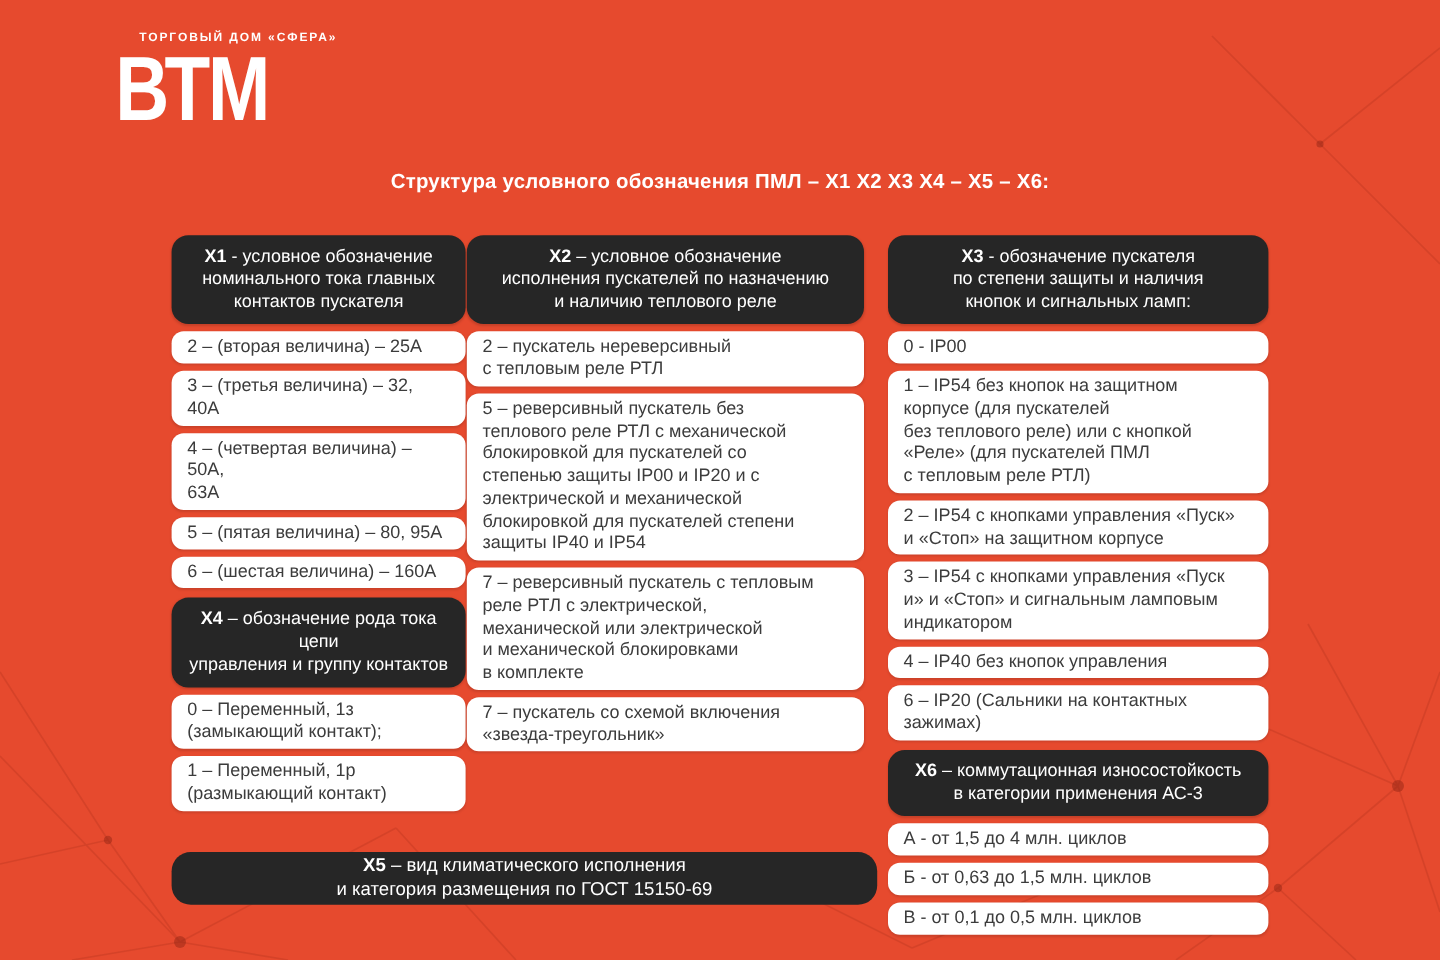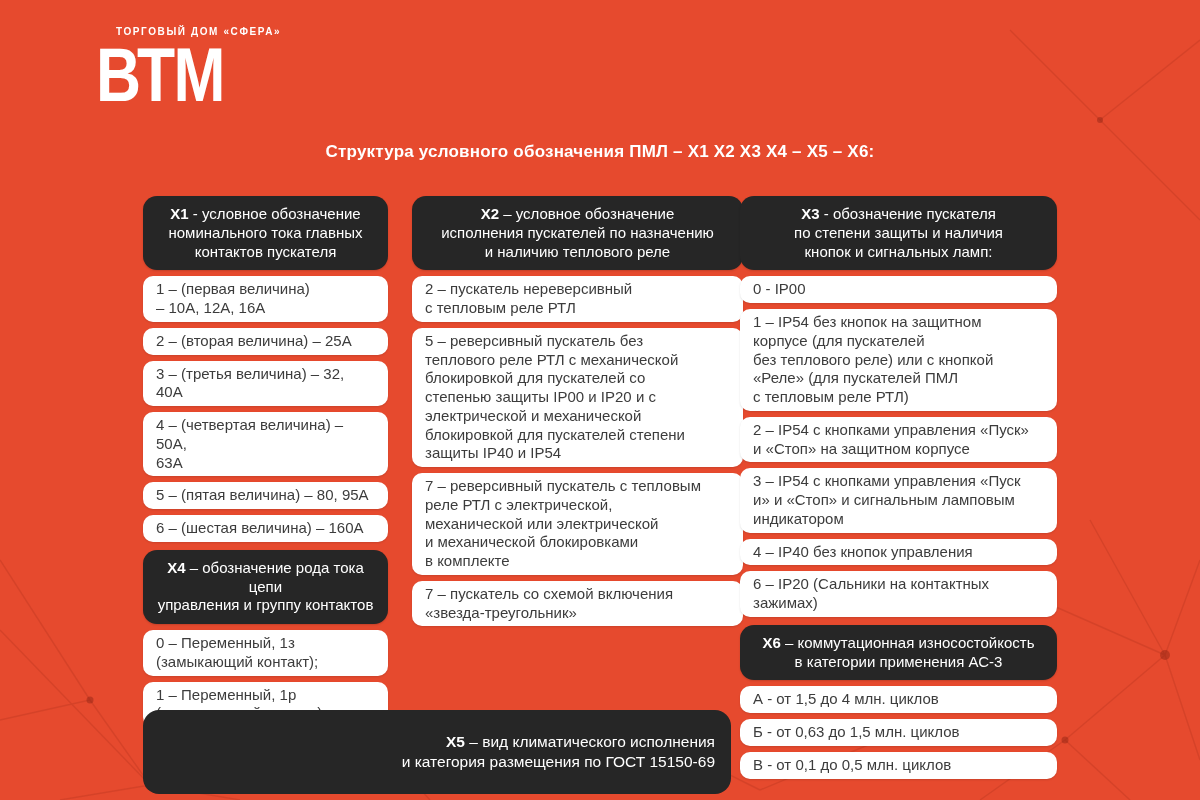--- a/index.html
+++ b/index.html
@@ -26,21 +26,21 @@
 
   
   .title{
     position:absolute;left:100px;width:1000px;top:142px;margin:0;
     text-align:center;color:#fff;font-size:17px;font-weight:bold;letter-spacing:.2px;
   }
 
   
   .col{position:absolute;top:196px;display:block;}
   .col1{left:143px;width:245px;}
-  .col2{left:412px;width:331px;}
+  .col2{left:389px;width:331px;}
   .col3{left:740px;width:317px;}
 
   .hcard{
     background:#262626;color:#fff;border-radius:14px;
     padding:9px 12px;text-align:center;
     font-size:15px;line-height:1.25;white-space:pre-line;
     margin-bottom:6px;
     box-shadow:0 1px 2px rgba(0,0,0,.15);
   }
   .hcard b{font-weight:bold;}
@@ -48,21 +48,21 @@
     background:#fff;color:#3C3C3C;border-radius:10px;
     padding:4px 13px;font-size:15px;line-height:1.25;white-space:pre-line;
     margin-bottom:6px;
     box-shadow:0 1px 2px rgba(0,0,0,.12);
   }
   .mt{margin-top:8px;}
 
   .x5bar{
     position:absolute;left:143px;top:710px;width:588px;box-sizing:border-box;
     background:#262626;color:#fff;border-radius:16px;
-    padding:22px 16px;text-align:right;font-size:15.5px;line-height:1.3;
+    padding:2px 16px;text-align:center;font-size:15.5px;line-height:1.3;
     white-space:pre-line;
   }
   .x5bar b{font-weight:bold;}
 </style>
 </head>
 <body>
 
 <div class="stage">
 
   <svg class="bg" width="1200" height="800" viewBox="0 0 1200 800">
@@ -85,22 +85,20 @@
     <div class="tagline">ТОРГОВЫЙ ДОМ «СФЕРА»</div>
     <div class="brand">ВТМ</div>
   </header>
 
   <h1 class="title">Структура условного обозначения ПМЛ – X1 X2 X3 X4 – X5 – X6:</h1>
 
   <section class="col col1">
     <div class="hcard"><b>X1</b><span> - условное обозначение
 номинального тока главных
 контактов пускателя</span></div>
-    <div class="wcard">1 – (первая величина)
-– 10А, 12А, 16А</div>
     <div class="wcard">2 – (вторая величина) – 25А</div>
     <div class="wcard">3 – (третья величина) – 32, 40А</div>
     <div class="wcard">4 – (четвертая величина) – 50А,
 63А</div>
     <div class="wcard">5 – (пятая величина) – 80, 95А</div>
     <div class="wcard">6 – (шестая величина) – 160А</div>
 
     <div class="hcard mt"><b>X4</b><span> – обозначение рода тока цепи
 управления и группу контактов</span></div>
     <div class="wcard">0 – Переменный, 1з

